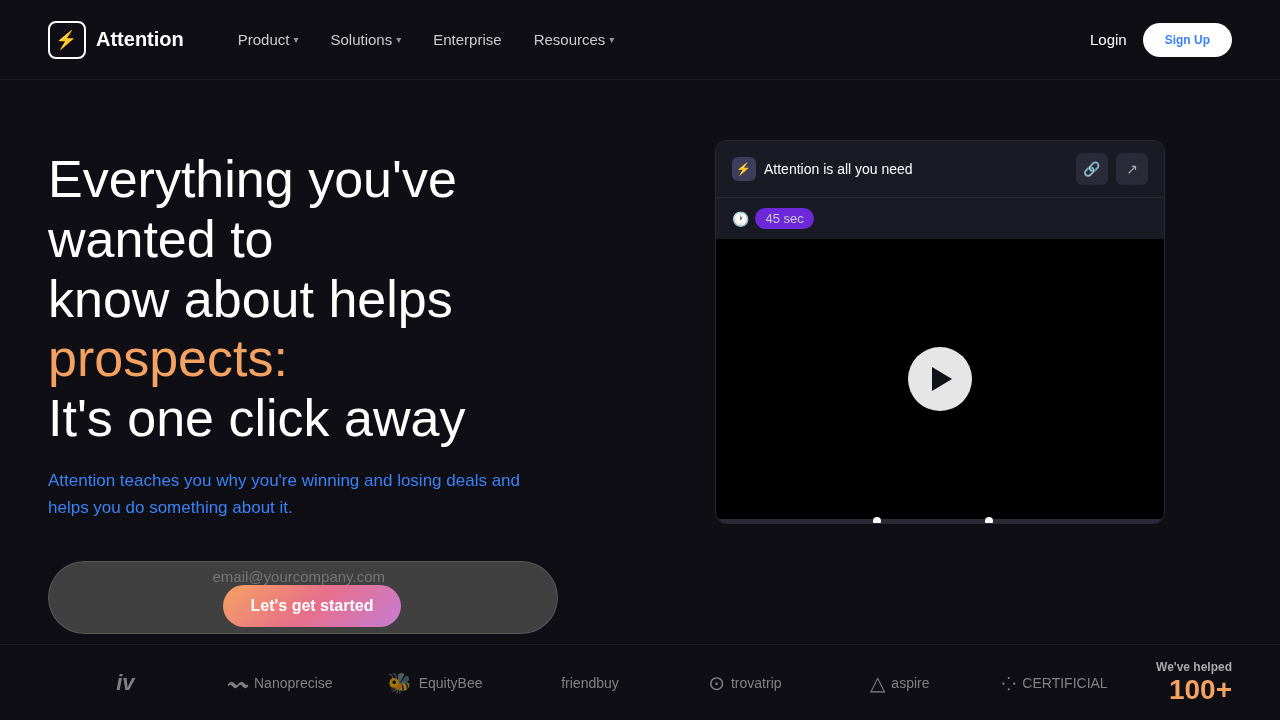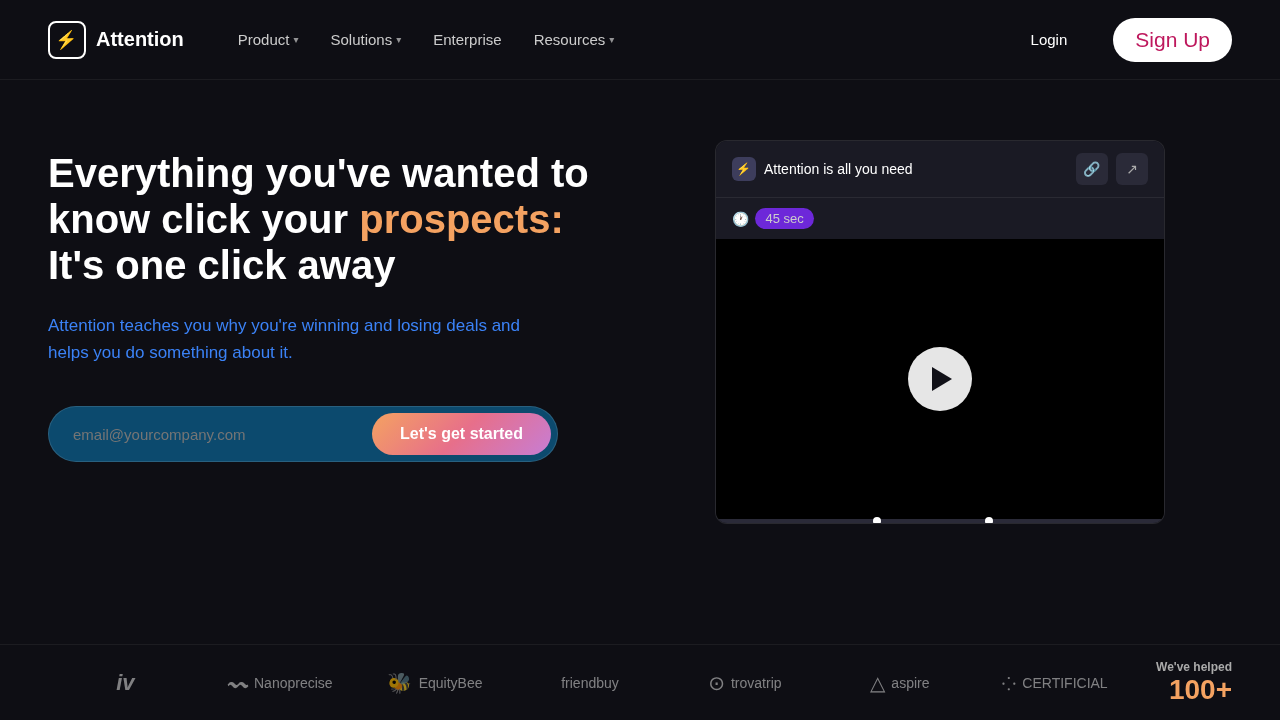--- a/index.html
+++ b/index.html
@@ -63,78 +63,79 @@
       cursor: pointer;
       border-radius: 6px;
       transition: background 0.2s;
     }
     .chevron {
       font-size: 10px;
       opacity: 0.7;
     }
     .nav-right {
       display: flex;
-      align-items: center;
-      gap: 30px;
+      align-items: flex-start;
+      gap: 0;
     }
     .btn-login {
       background: transparent;
       border: none;
       color: #ffffff;
       font-size: 15px;
       cursor: pointer;
       padding: 8px 16px;
     }
     .btn-signup {
       background: #ffffff;
       border: none;
-      color: #be185d;
-      font-size: 21px;
-      font-weight: 400;
+      color: #3b82f6;
+      font-size: 12px;
+      font-weight: 700;
       cursor: pointer;
       padding: 10px 22px;
       border-radius: 24px;
     }
 
     
     .hero {
       display: flex;
       align-items: flex-start;
       padding: 60px 48px 40px 48px;
       gap: 40px;
       position: relative;
     }
     .hero-left {
       flex: 0 0 560px;
       padding-top: 10px;
     }
     .hero-title {
-      font-size: 40px;
-      font-weight: 700;
+      font-size: 52px;
+      font-weight: 400;
       line-height: 1.15;
-      margin-bottom: 24px;
+      margin-bottom: 18px;
     }
     .hero-title .highlight {
       color: #f4a261;
     }
     .hero-desc {
       font-size: 17px;
       color: #3b82f6;
       line-height: 1.6;
       margin-bottom: 40px;
       max-width: 500px;
     }
     .email-form {
       display: flex;
       align-items: center;
-      background: #0c4a6e;
+      background: #404040;
       border: 1px solid rgba(255,255,255,0.12);
       border-radius: 50px;
       padding: 6px 6px 6px 24px;
       width: 510px;
+      flex-direction: column;
     }
     .email-input {
       flex: 1;
       background: transparent;
       border: none;
       outline: none;
       color: #aaaaaa;
       font-size: 15px;
     }
     .btn-cta {
@@ -348,21 +349,21 @@
   <div class="nav-right">
     <button class="btn-login">Login</button>
     <button class="btn-signup">Sign Up</button>
   </div>
 </nav>
 
 <section class="hero">
   <div class="hero-left">
     <h1 class="hero-title">
       <span>Everything you've wanted to</span><br>
-      <span>know click your </span><span class="highlight">prospects:</span><br>
+      <span>know about helps </span><span class="highlight">prospects:</span><br>
       <span>It's one click away</span>
     </h1>
     <p class="hero-desc">Attention teaches you why you're winning and losing deals and helps you do something about it.</p>
     <div class="email-form">
       <input class="email-input" type="email" placeholder="email@yourcompany.com" style="">
       <button class="btn-cta">Let's get started</button>
     </div>
   </div>
 
   <div class="hero-right">

